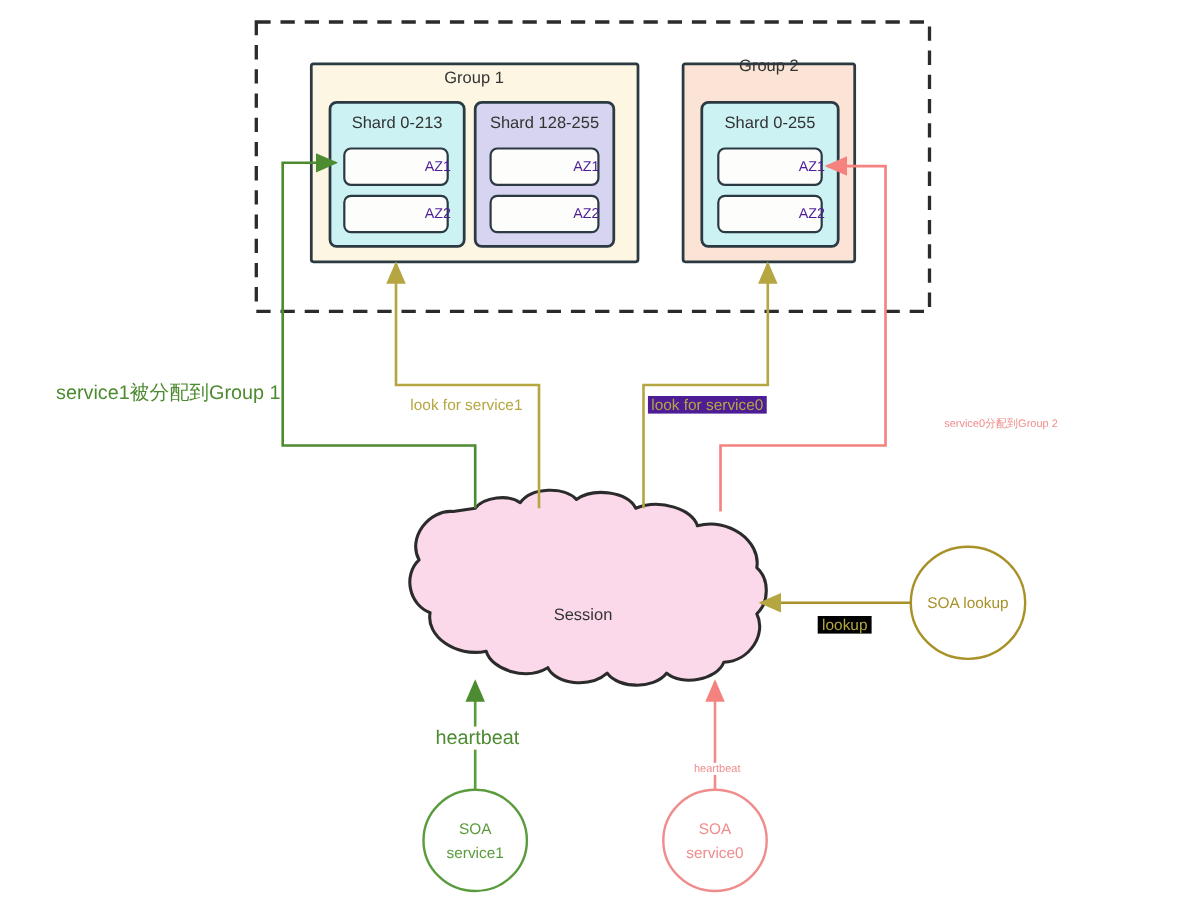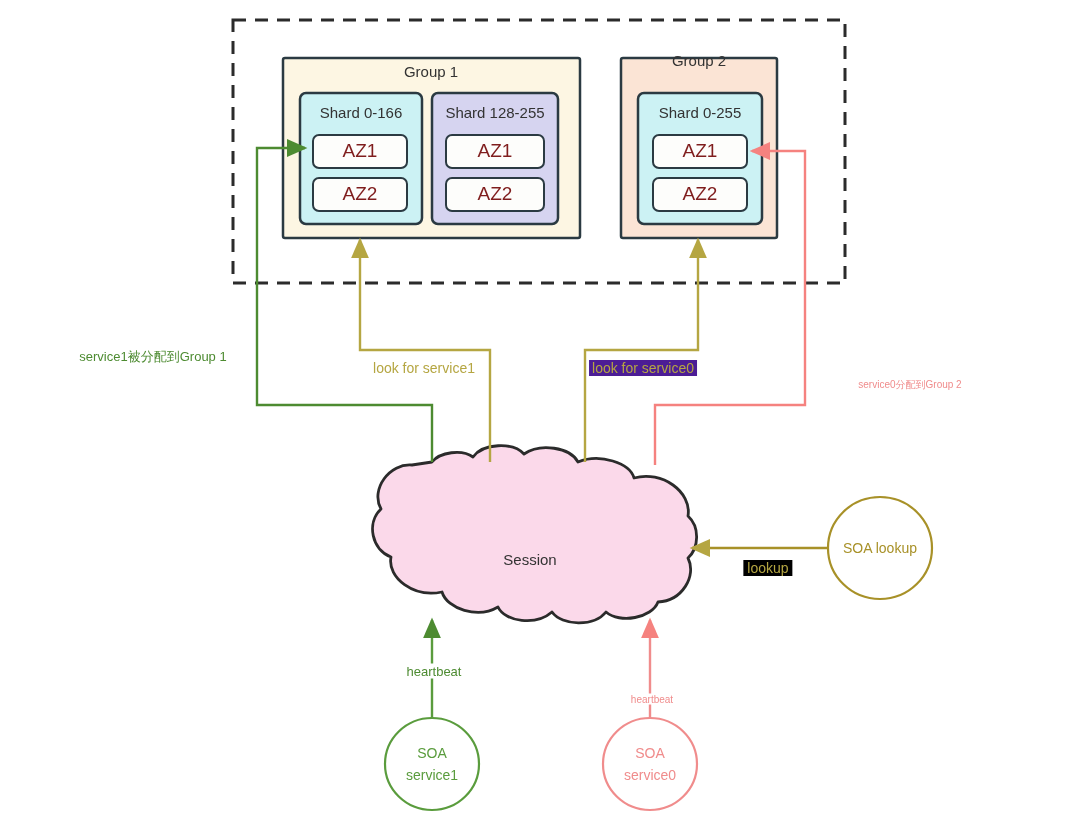--- a/index.html
+++ b/index.html
@@ -27,29 +27,30 @@
   .lbl {
     position: absolute;
     white-space: nowrap;
     font-family: "Liberation Sans", sans-serif;
   }
   .box-title {
     font-size: 15px;
     color: #333333;
   }
   .az-text {
-    font-size: 19px;
-    color: #7f1d1d;
+    font-size: 13px;
+    color: #4c1d95;
+    margin-left: 38px;
   }
   .cloud-text {
     font-size: 15px;
     color: #333333;
   }
   .edge-green {
-    font-size: 13px;
+    font-size: 18px;
     color: #4d8b31;
   }
   .edge-red {
     font-size: 10px;
     color: #f08c8c;
     margin-top: 28px;
   }
   .edge-olive {
     font-size: 14px;
     color: #b5a642;
@@ -142,21 +143,21 @@
     <path d="M 432 718 L 432 620" fill="none" stroke="#5a9c3d" stroke-width="2.4" marker-end="url(#ah-green)"></path>
 
     <path d="M 650 718 L 650 620" fill="none" stroke="#f08c8c" stroke-width="2.4" marker-end="url(#ah-red)"></path>
 
     <path d="M 828 548 L 692 548" fill="none" stroke="#a89128" stroke-width="2.4" marker-end="url(#ah-olive)"></path>
   </svg>
 
   <div class="lbl box-title centered" style="left:431px; top:71px;">Group 1</div>
   <div class="lbl box-title centered" style="left:699px; top:60px;">Group 2</div>
 
-  <div class="lbl box-title centered" style="left:361px; top:112px;">Shard 0-166</div>
+  <div class="lbl box-title centered" style="left:361px; top:112px;">Shard 0-213</div>
   <div class="lbl box-title centered" style="left:495px; top:112px;">Shard 128-255</div>
   <div class="lbl box-title centered" style="left:700px; top:112px;">Shard 0-255</div>
 
   <div class="lbl az-text centered" style="left:360px; top:151px;">AZ1</div>
   <div class="lbl az-text centered" style="left:360px; top:194px;">AZ2</div>
 
   <div class="lbl az-text centered" style="left:495px; top:151px;">AZ1</div>
   <div class="lbl az-text centered" style="left:495px; top:194px;">AZ2</div>
 
   <div class="lbl az-text centered" style="left:700px; top:151px;">AZ1</div>

